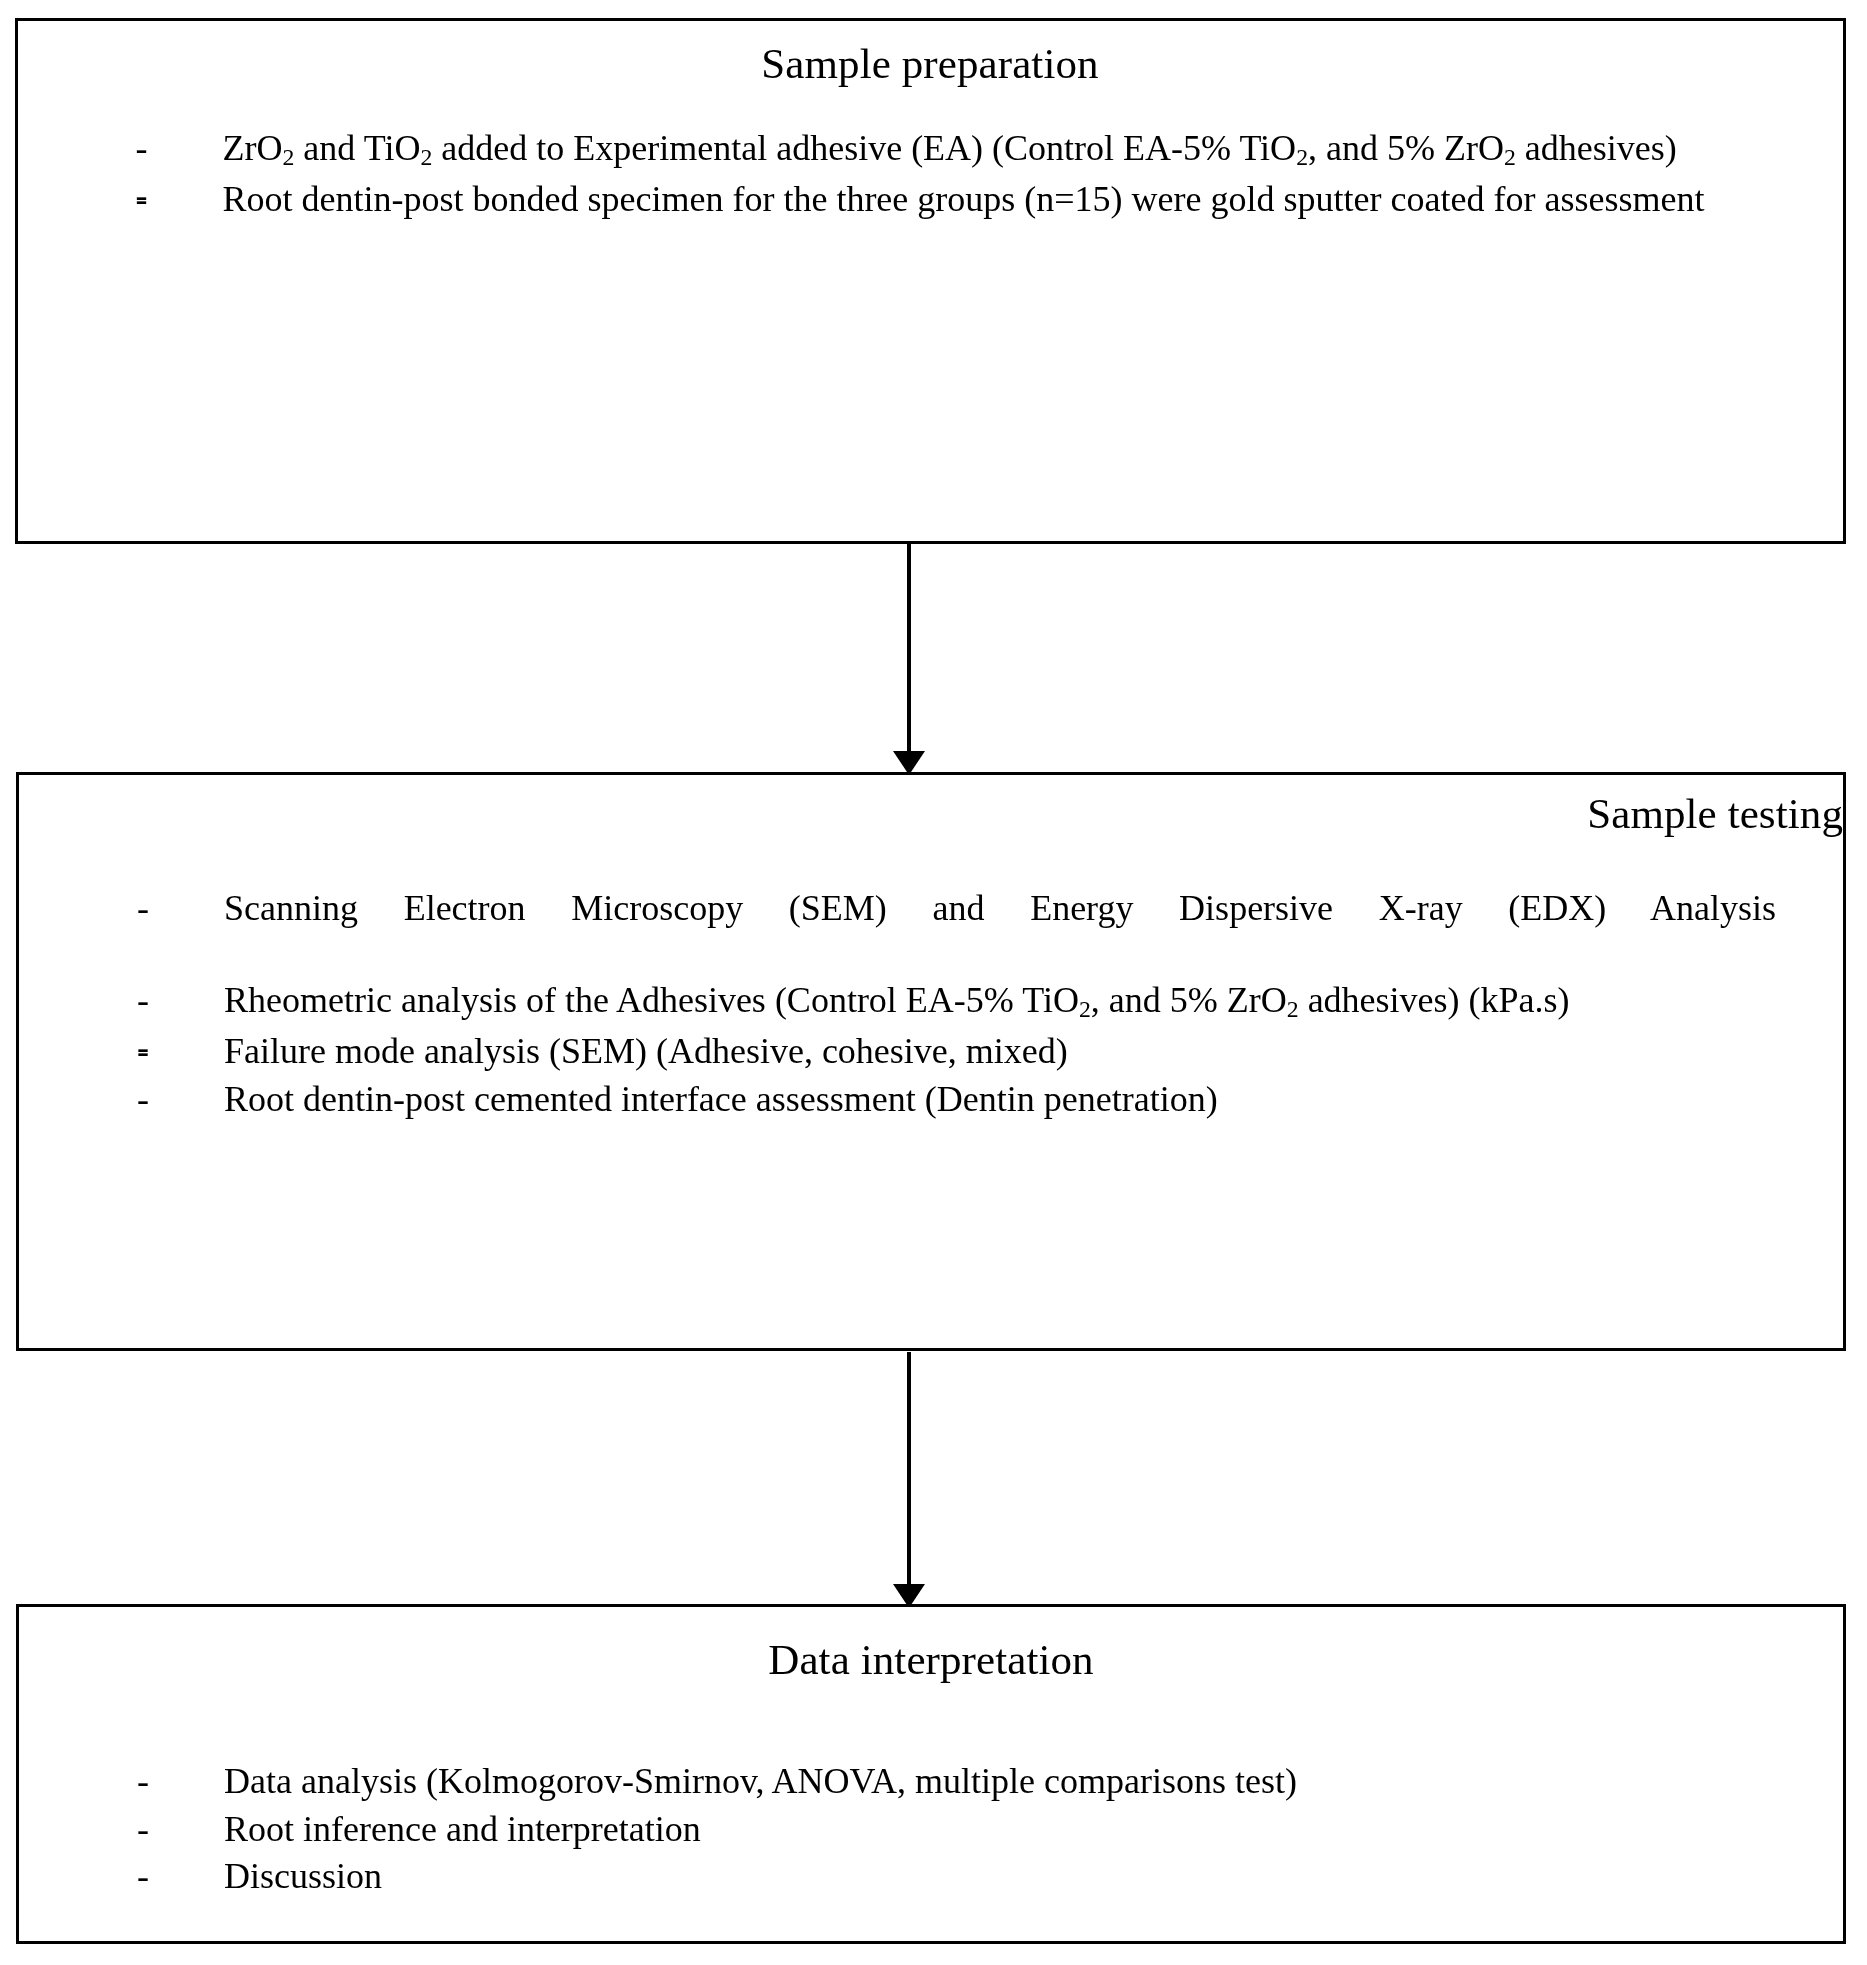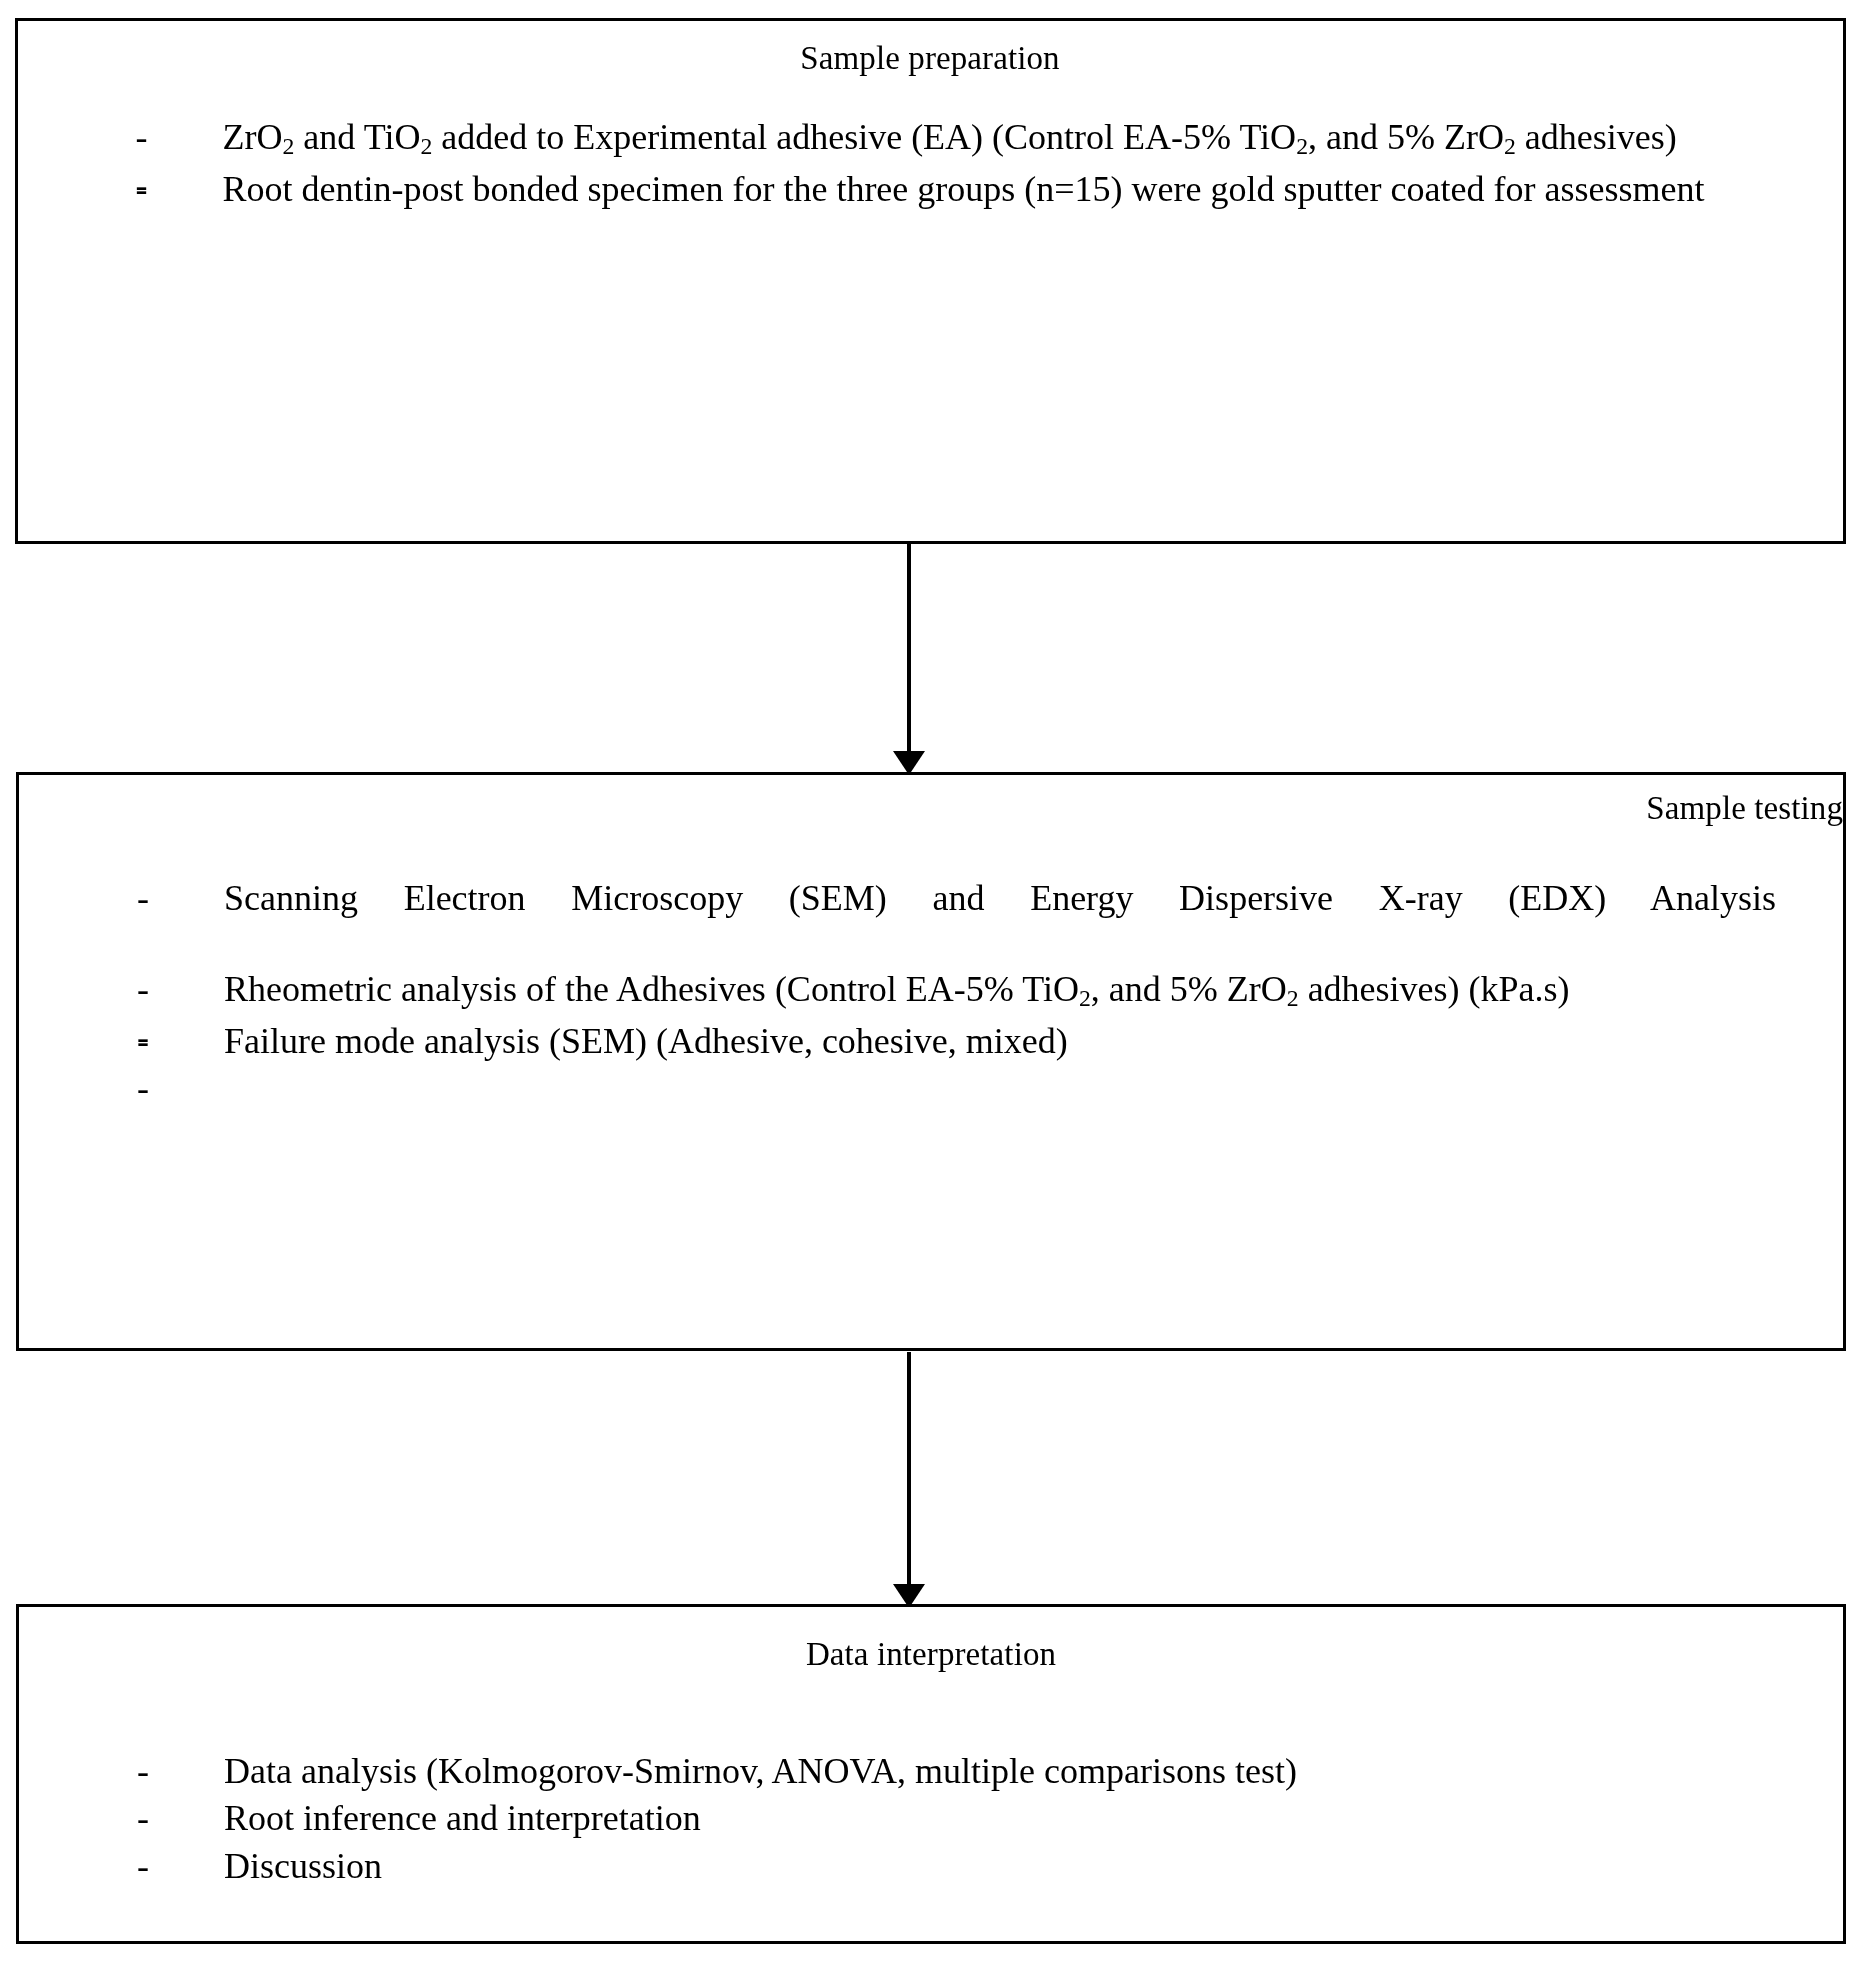--- a/index.html
+++ b/index.html
@@ -46,21 +46,21 @@
   }
   #box-data-interpretation {
     left: 16px;
     top: 1604px;
     width: 1830px;
     height: 340px;
   }
 
   .stage-title {
     text-align: center;
-    font-size: 33px;
+    font-size: 43px;
     line-height: 1.05;
     font-weight: 400;
     letter-spacing: 0.1px;
   }
   #box-sample-preparation .stage-title { margin-top: 19.5px; }
   #box-sample-testing .stage-title { margin-top: 16px; text-align: right; }
   #box-data-interpretation .stage-title { margin-top: 30px; }
 
   .bullet-list {
     list-style: none;
@@ -182,20 +182,21 @@
       </li>
       <li class="bullet-item">
         <span class="bullet-marker">-</span>
       </li>
       <li class="bullet-item">
         <span class="bullet-marker">-</span>
         <span class="bullet-text">Failure mode analysis (SEM) (Adhesive, cohesive, mixed)</span>
       </li>
       <li class="bullet-item">
         <span class="bullet-marker">-</span>
+        <span class="bullet-text">Root dentin-post cemented interface assessment (Dentin penetration)</span>
       </li>
     </ul>
   </div>
 
   <div class="connector" id="connector-testing-to-interpretation">
     <span class="arrow-head"></span>
   </div>
 
   <div class="stage-box" id="box-data-interpretation">
     <div class="stage-title">Data interpretation</div>

